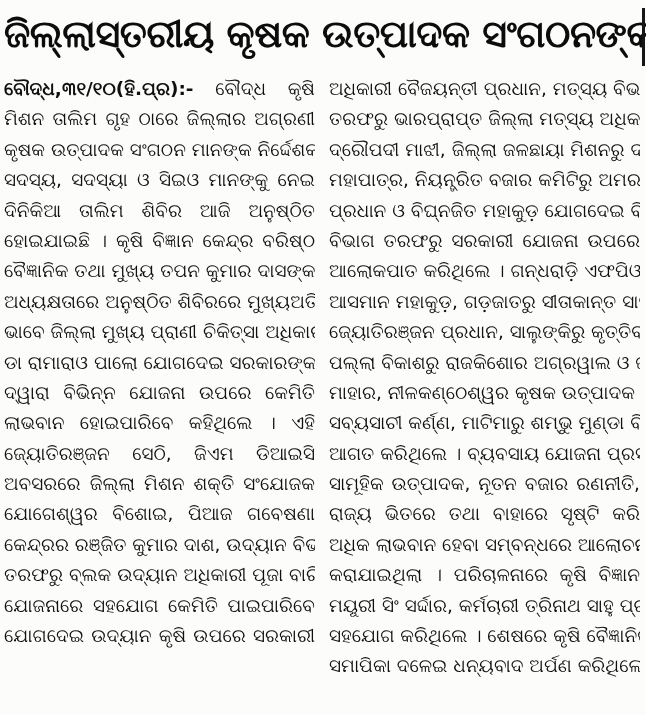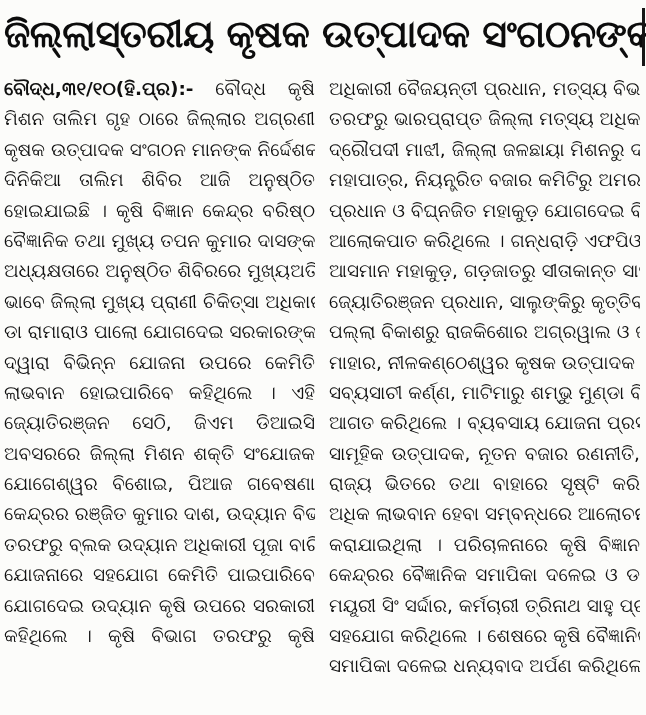--- a/index.html
+++ b/index.html
@@ -63,58 +63,58 @@
   <div class="body-cols">
 
     <div class="col">
       <div class="line lead">
         <span class="dateline">ବୌଦ୍ଧ,୩୧/୧୦(ହି.ପ୍ର):-</span>
         <span>ବୌଦ୍ଧ କୃଷି</span>
       </div>
       <div>
           <div class="line">ମିଶନ ତାଲିମ ଗୃହ ଠାରେ ଜିଲ୍ଲାର ଅଗ୍ରଣୀ</div>
           <div class="line">କୃଷକ ଉତ୍ପାଦକ ସଂଗଠନ ମାନଙ୍କ ନିର୍ଦ୍ଦେଶକ,</div>
+          <div class="line">ସଦସ୍ୟ, ସଦସ୍ୟା ଓ ସିଇଓ ମାନଙ୍କୁ ନେଇ</div>
           <div class="line">ଦିନିକିଆ ତାଲିମ ଶିବିର ଆଜି ଅନୁଷ୍ଠିତ</div>
           <div class="line">ହୋଇଯାଇଛି । କୃଷି ବିଜ୍ଞାନ କେନ୍ଦ୍ର ବରିଷ୍ଠ</div>
           <div class="line">ବୈଜ୍ଞାନିକ ତଥା ମୁଖ୍ୟ ତପନ କୁମାର ଦାସଙ୍କ</div>
           <div class="line">ଅଧ୍ୟକ୍ଷତାରେ ଅନୁଷ୍ଠିତ ଶିବିରରେ ମୁଖ୍ୟଅତିଥି</div>
           <div class="line">ଭାବେ ଜିଲ୍ଲା ମୁଖ୍ୟ ପ୍ରାଣୀ ଚିକିତ୍ସା ଅଧିକାରୀ</div>
           <div class="line">ଡା ରାମାରାଓ ପାଲୋ ଯୋଗଦେଇ ସରକାରଙ୍କ</div>
           <div class="line">ଦ୍ୱାରା ବିଭିନ୍ନ ଯୋଜନା ଉପରେ କେମିତି</div>
           <div class="line">ଲାଭବାନ ହୋଇପାରିବେ କହିଥିଲେ । ଏହି</div>
           <div class="line">ଜ୍ୟୋତିରଞ୍ଜନ ସେଠି, ଜିଏମ ଡିଆଇସି</div>
           <div class="line">ଅବସରରେ ଜିଲ୍ଲା ମିଶନ ଶକ୍ତି ସଂଯୋଜକ</div>
           <div class="line">ଯୋଗେଶ୍ୱର ବିଶୋଇ, ପିଆଜ ଗବେଷଣା</div>
           <div class="line">କେନ୍ଦ୍ରର ରଞ୍ଜିତ କୁମାର ଦାଶ, ଉଦ୍ୟାନ ବିଭାଗ</div>
           <div class="line">ତରଫରୁ ବ୍ଲକ ଉଦ୍ୟାନ ଅଧିକାରୀ ପୂଜା ବାରିକ</div>
           <div class="line">ଯୋଜନାରେ ସହଯୋଗ କେମିତି ପାଇପାରିବେ</div>
           <div class="line">ଯୋଗଦେଇ ଉଦ୍ୟାନ କୃଷି ଉପରେ ସରକାରୀ</div>
-          <div class="line">କହିଥିଲେ । କୃଷି ବିଭାଗ ତରଫରୁ କୃଷି</div>
         </div>
     </div>
 
     <div class="col">
       <div>
           <div class="line">ଅଧିକାରୀ ବୈଜୟନ୍ତୀ ପ୍ରଧାନ, ମତ୍ସ୍ୟ ବିଭାଗ</div>
           <div class="line">ତରଫରୁ ଭାରପ୍ରାପ୍ତ ଜିଲ୍ଲା ମତ୍ସ୍ୟ ଅଧିକାରୀ</div>
           <div class="line">ଦ୍ରୌପଦୀ ମାଝୀ, ଜିଲ୍ଲା ଜଳଛାୟା ମିଶନରୁ ଦୀପକ</div>
           <div class="line">ମହାପାତ୍ର, ନିୟନ୍ତ୍ରିତ ବଜାର କମିଟିରୁ ଅମରନାଥ</div>
           <div class="line">ପ୍ରଧାନ ଓ ବିଘ୍ନଜିତ ମହାକୁଡ଼ ଯୋଗଦେଇ ବିଭିନ୍ନ</div>
+          <div class="line">ବିଭାଗ ତରଫରୁ ସରକାରୀ ଯୋଜନା ଉପରେ</div>
           <div class="line">ଆଲୋକପାତ କରିଥିଲେ । ଗନ୍ଧରାଡ଼ି ଏଫପିଓରୁ</div>
           <div class="line">ଆସମାନ ମହାକୁଡ଼, ଗଡ଼ଜାତରୁ ସୀତାକାନ୍ତ ସାହୁ ଓ</div>
           <div class="line">ଜ୍ୟୋତିରଞ୍ଜନ ପ୍ରଧାନ, ସାଲୁଙ୍କିରୁ କୃତ୍ତିବାସ ପଲିଆ,</div>
           <div class="line">ପଲ୍ଲା ବିକାଶରୁ ରାଜକିଶୋର ଅଗ୍ରୱାଲ ଓ ଜୟନ୍ତ</div>
           <div class="line">ମାହାର, ନୀଳକଣ୍ଠେଶ୍ୱର କୃଷକ ଉତ୍ପାଦକ କମ୍ପାନୀରୁ</div>
           <div class="line">ସବ୍ୟସାଚୀ କର୍ଣ୍ଣ, ମାଟିମାରୁ ଶମ୍ଭୁ ମୁଣ୍ଡା ବିଭିନ୍ନ ପ୍ରସ୍ତାବ</div>
           <div class="line">ଆଗତ କରିଥିଲେ । ବ୍ୟବସାୟ ଯୋଜନା ପ୍ରସ୍ତୁତି,</div>
           <div class="line">ସାମୂହିକ ଉତ୍ପାଦକ, ନୂତନ ବଜାର ରଣନୀତି,</div>
           <div class="line">ରାଜ୍ୟ ଭିତରେ ତଥା ବାହାରେ ସୃଷ୍ଟି କରି</div>
           <div class="line">ଅଧିକ ଲାଭବାନ ହେବା ସମ୍ବନ୍ଧରେ ଆଲୋଚନା</div>
           <div class="line">କରାଯାଇଥିଲା । ପରିଚାଳନାରେ କୃଷି ବିଜ୍ଞାନ</div>
-          <div class="line">କେନ୍ଦ୍ରର ବୈଜ୍ଞାନିକ ସମାପିକା ଦଳେଇ ଓ ଡ</div>
           <div class="line">ମୟୂରୀ ସିଂ ସର୍ଦ୍ଦାର, କର୍ମଚାରୀ ତ୍ରିନାଥ ସାହୁ ପ୍ରମୁଖ</div>
           <div class="line">ସହଯୋଗ କରିଥିଲେ । ଶେଷରେ କୃଷି ବୈଜ୍ଞାନିକ</div>
           <div class="line">ସମାପିକା ଦଳେଇ ଧନ୍ୟବାଦ ଅର୍ପଣ କରିଥିଲେ ।</div>
         </div>
     </div>
 
   </div>
 </div>
 
 </body></html>

